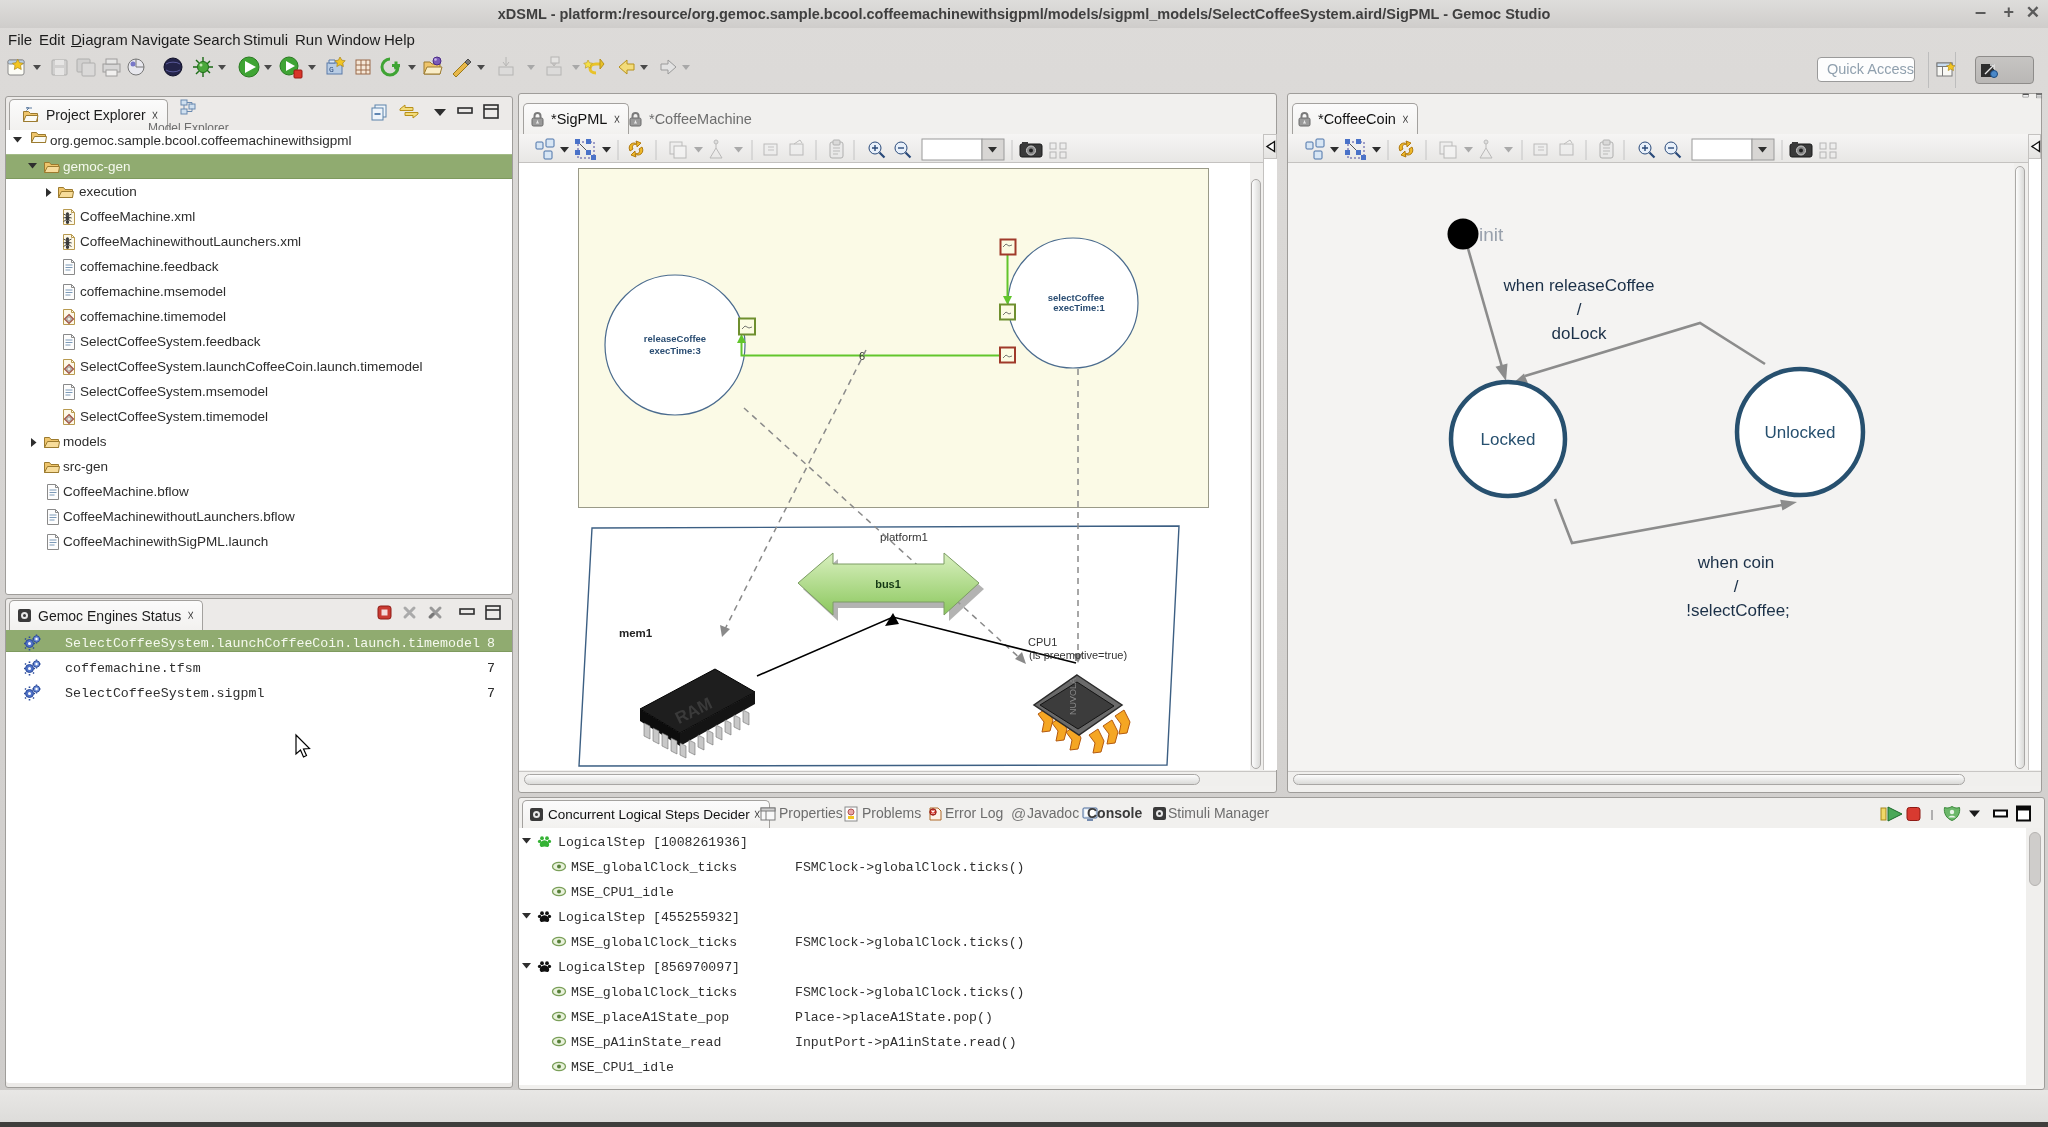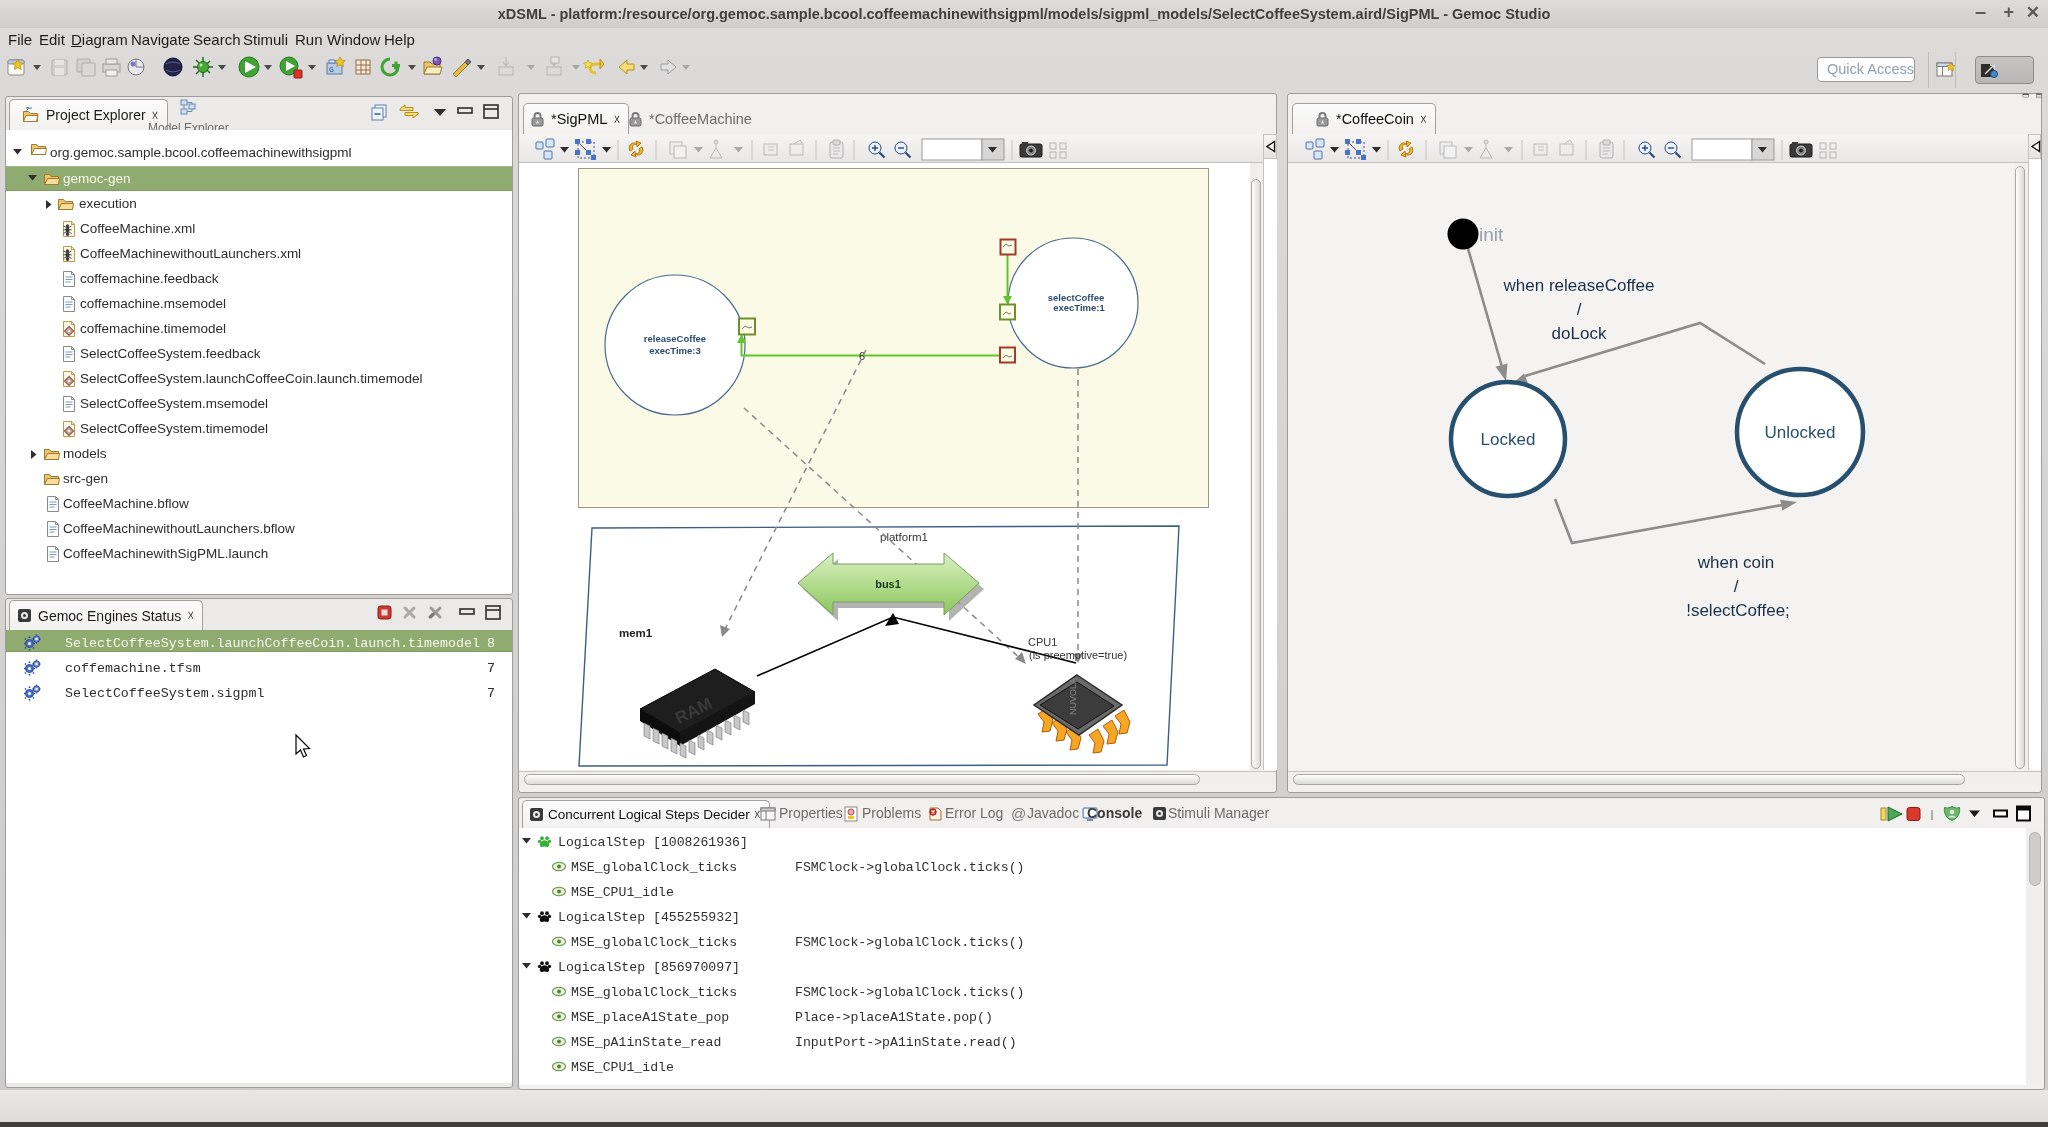--- a/index.html
+++ b/index.html
@@ -204,21 +204,21 @@
         <path d="M30 7 l5 -4 v2.5 h8 v3 h-13 Z"></path>
         <path d="M48 12 l-5 4 v-2.5 h-8 v-3 h13 Z"></path>
       </g>
 <path d="M64 7 L76 7 L70 14 Z" fill="#2e2e2e"></path>
 <rect x="88" y="6" width="14" height="5" fill="none" stroke="#2e2e2e" stroke-width="1.6"></rect>
 <rect x="114" y="3" width="14" height="13" fill="none" stroke="#2e2e2e" stroke-width="1.6"></rect>
       <path d="M114 7 h14" stroke="#2e2e2e" stroke-width="1.6"></path>
 </svg>
   </div>
 <div class="abs white" style="left:6px;top:130px;width:506px;height:464px;border-radius:0 0 3px 3px;"></div>
-<div id="tree" class="abs" style="left:6px;top:142px;width:506px;height:388px;">
+<div id="tree" class="abs" style="left:6px;top:130px;width:506px;height:388px;">
 <svg width="506" height="464" xmlns="http://www.w3.org/2000/svg">
 <defs>
 <g id="fold">
           <path d="M0.5 3.5 L5.5 3.5 L7 5.5 L14.5 5.5 L14.5 13.5 L0.5 13.5 Z" fill="#efc56c" stroke="#9c7b2f" stroke-width="1"></path>
           <path d="M0.5 13.5 L3.5 7.5 L15.5 7.5 L14.5 13.5 Z" fill="#f7dc9a" stroke="#9c7b2f" stroke-width="1"></path>
         </g>
 <g id="doc">
           <path d="M2.5 0.5 L10.5 0.5 L13.5 3.5 L13.5 15.5 L2.5 15.5 Z" fill="#fdfdfd" stroke="#8a8a8a"></path>
           <path d="M10.5 0.5 L10.5 3.5 L13.5 3.5" fill="none" stroke="#8a8a8a"></path>
           <path d="M4.5 6 H11.5 M4.5 8.5 H11.5 M4.5 11 H9.5" stroke="#7c9ab8" stroke-width="1"></path>
@@ -565,21 +565,21 @@
 <div class="abs" style="left:1263px;top:134px;width:14px;height:25px;background:linear-gradient(#f6f5f4,#e4e3e1);border:1px solid #c4c2c0;"></div>
 <svg class="abs" style="left:1265px;top:140px;" width="11" height="13" xmlns="http://www.w3.org/2000/svg">
     <path d="M9.5 1.5 L2 6.5 L9.5 11.5 Z" fill="#fff" stroke="#111" stroke-width="1.4"></path>
   </svg>
 
 <div class="abs" style="left:519px;top:771px;width:757px;height:15px;background:#f0efed;border-top:1px solid #c8c6c4;">
   <div class="abs" style="left:5px;top:2px;width:676px;height:11px;background:linear-gradient(#fdfdfd,#dadad8);border:1px solid #a8a6a4;border-radius:6px;"></div>
 </div>
 
 <div class="panel" style="left:1287px;top:93px;width:755px;height:700px;background:#f1f0ee;"></div>
-<div class="tab active" style="left:1292px;top:103px;padding:0 8px 0 22px;">
+<div class="tab active" style="left:1292px;top:103px;padding:0 8px 0 4px;">
   <span class="ico">
       <svg width="15" height="16" xmlns="http://www.w3.org/2000/svg">
         <rect x="2" y="7" width="11" height="8" rx="1.5" fill="#9a9a9a" stroke="#6a6a6a"></rect>
         <path d="M4.5 7 v-2 a3 3 0 0 1 6 0 v2" fill="none" stroke="#7a7a7a" stroke-width="2"></path>
         <path d="M7.5 9.5 v3 M6 12 h3" stroke="#e8e8e8" stroke-width="1.2"></path>
       </svg>
     </span>
     <span style="color:#111;">*CoffeeCoin</span>
     <span style="font-size:13px;color:#333;">☓</span>
 </div>

